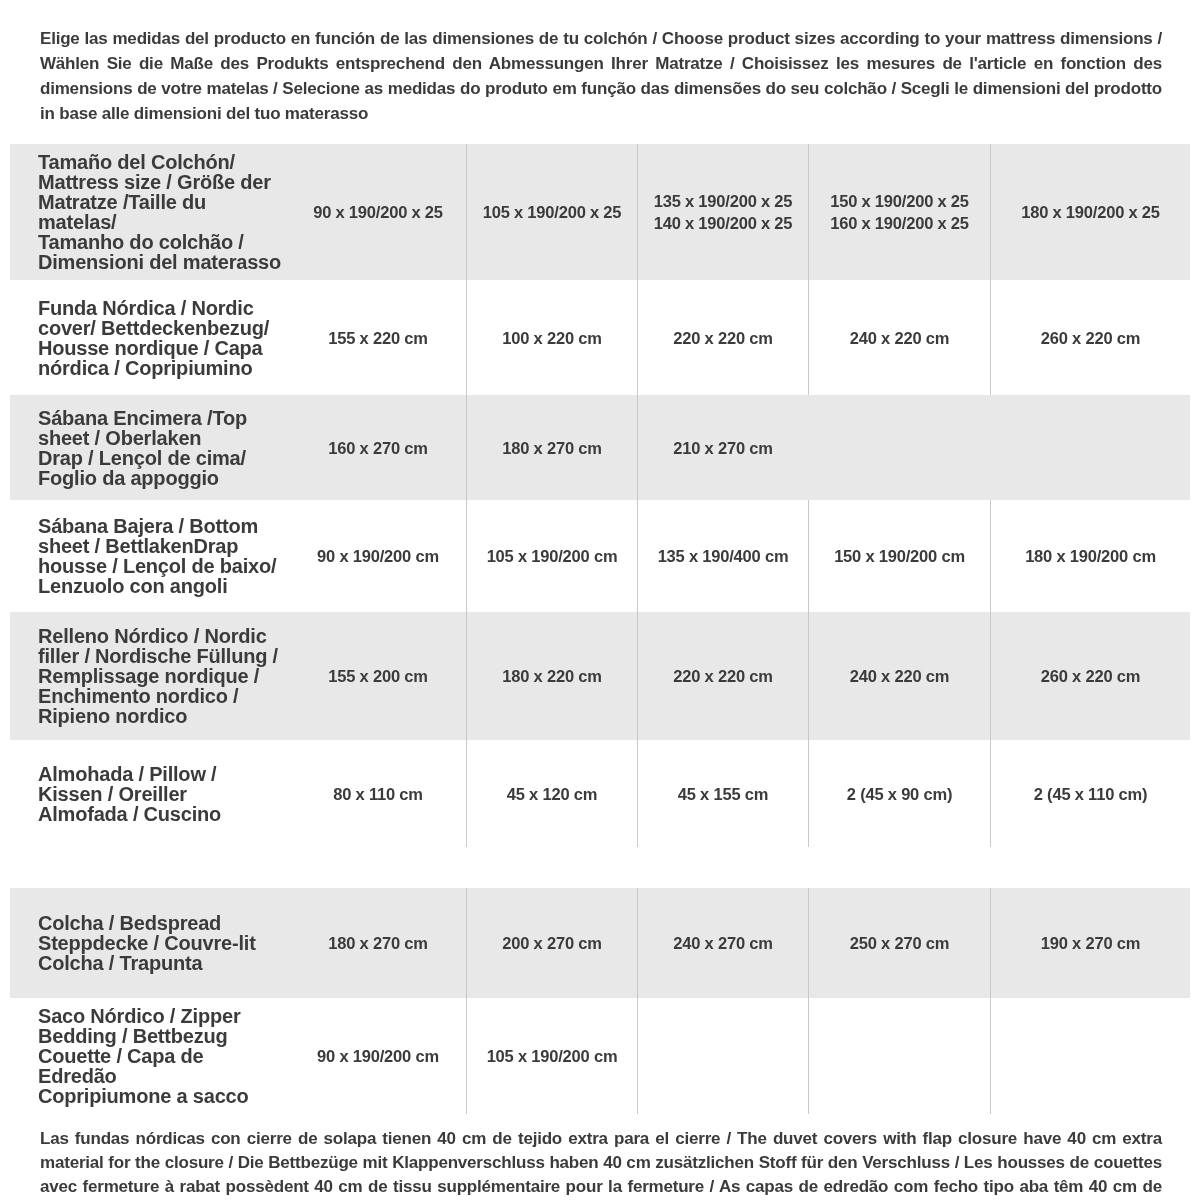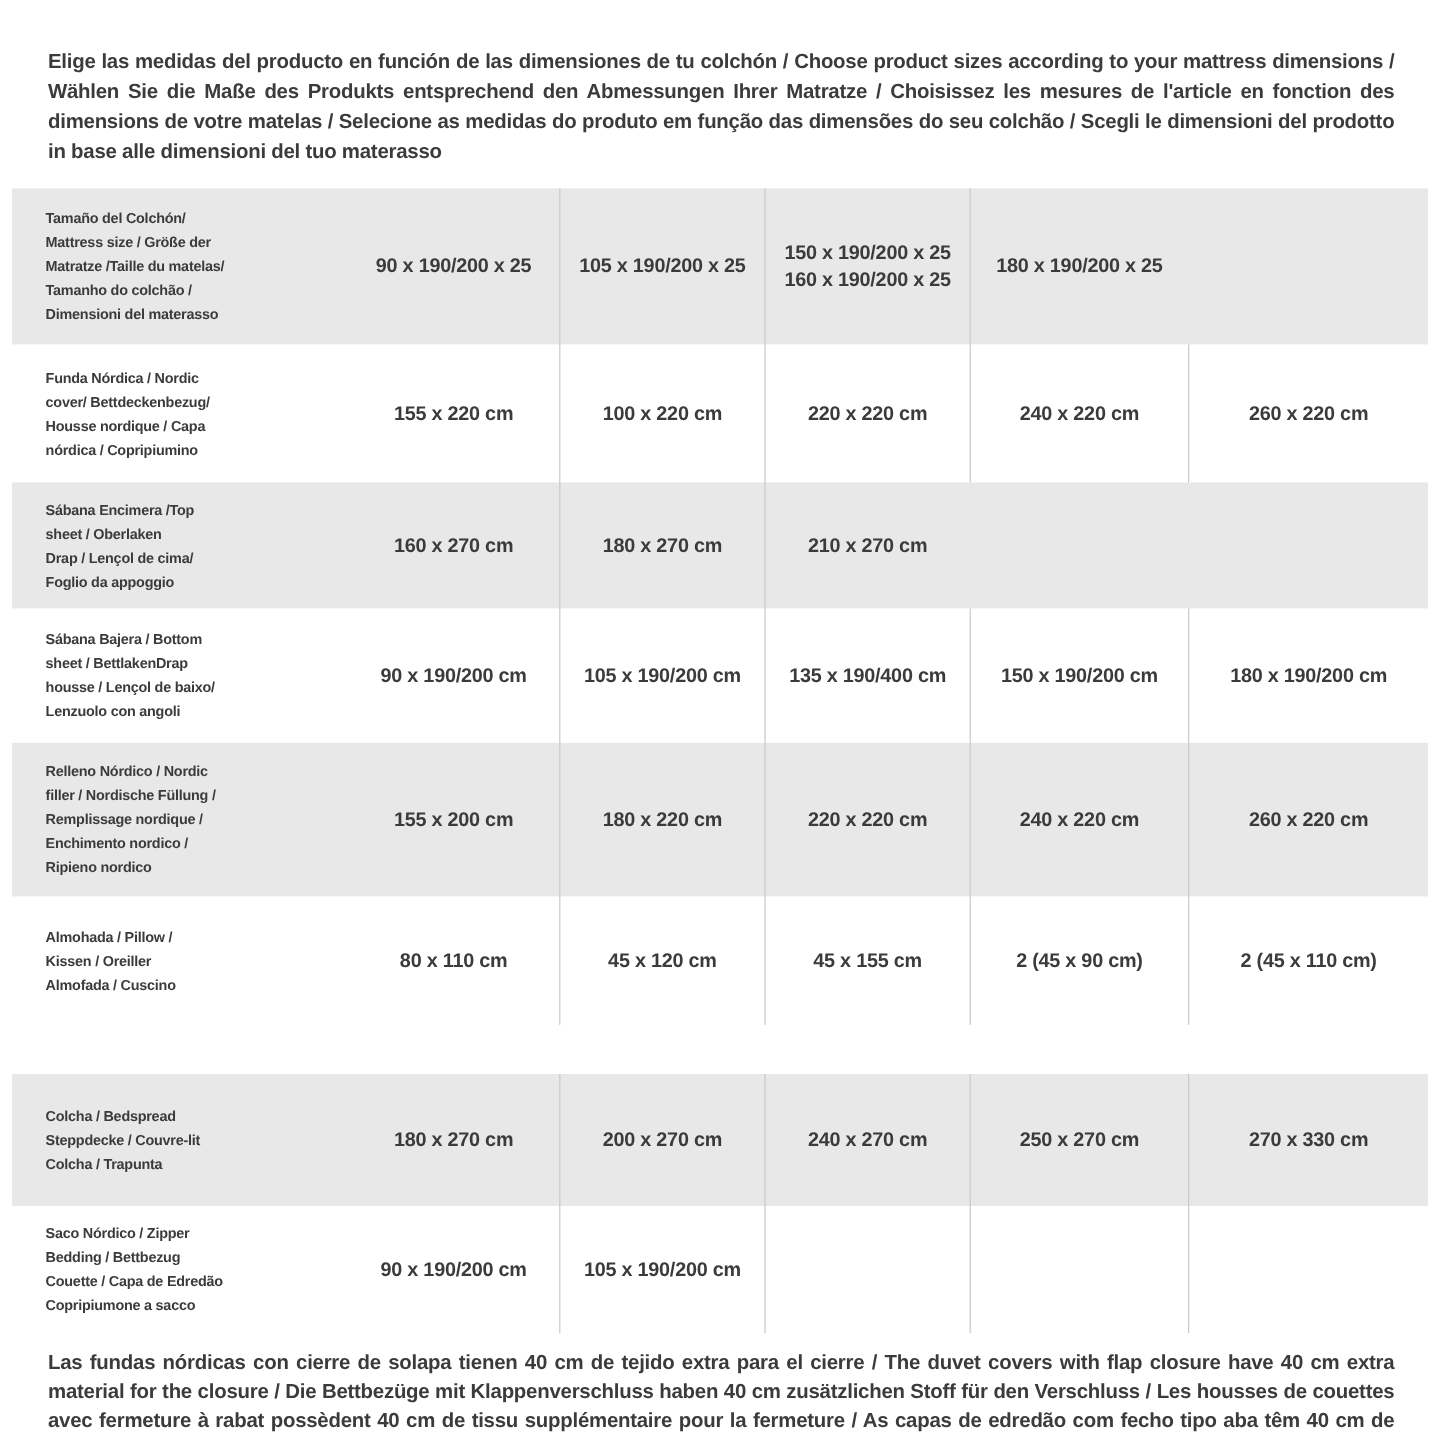--- a/index.html
+++ b/index.html
@@ -18,21 +18,21 @@
   }
   .note {
     margin: 0 38px 0 40px;
     font-size: 17px;
     font-weight: 700;
     line-height: 25px;
     letter-spacing: -0.2px;
     text-align: justify;
     color: var(--text, #3b3b3b);
   }
-  .intro { padding-top: 39px; }
+  .intro { padding-top: 26px; }
   .footnote { padding-top: 13px; line-height: 24px; }
   .size-table {
     margin: 18px 10px 0 10px;
     width: 1180px;
   }
   .row {
     display: grid;
     grid-template-columns: 280px 176px 171px 171px 182px 200px;
     width: 100%;
   }
@@ -49,21 +49,21 @@
     white-space: pre-line;
     color: var(--text, #3b3b3b);
     padding: 6px 4px;
   }
   
   .cell:nth-child(n+3) { border-left: 1px solid var(--divider, #c9c9c9); }
   .cell.label {
     justify-content: flex-start;
     text-align: left;
     padding: 8px 6px 8px 28px;
-    font-size: 12px;
+    font-size: 20px;
     line-height: 20px;
   }
   
   .r1 { min-height: 130px; }
   .r2 { min-height: 115px; }
   .r3 { min-height: 105px; }
   .r4 { min-height: 112px; }
   .r5 { min-height: 128px; }
   .r6 { min-height: 107px; }
   .r7 { min-height: 110px; margin-top: 41px; }
@@ -79,20 +79,22 @@
   <div class="size-table">
 
     <div class="row shade r1">
       <div class="cell label">Tamaño del Colchón/
 Mattress size / Größe der
 Matratze /Taille du matelas/
 Tamanho do colchão /
 Dimensioni del materasso</div>
       <div class="cell">90 x 190/200 x 25</div>
       <div class="cell">105 x 190/200 x 25</div>
+      <div class="cell">135 x 190/200 x 25
+140 x 190/200 x 25</div>
       <div class="cell">150 x 190/200 x 25
 160 x 190/200 x 25</div>
       <div class="cell">180 x 190/200 x 25</div>
     </div>
 
     <div class="row r2">
       <div class="cell label">Funda Nórdica /  Nordic
 cover/ Bettdeckenbezug/
 Housse nordique  / Capa
 nórdica / Copripiumino</div>
@@ -150,21 +152,21 @@
     </div>
 
     <div class="row shade r7">
       <div class="cell label">Colcha / Bedspread
 Steppdecke / Couvre-lit
 Colcha / Trapunta</div>
       <div class="cell">180 x 270 cm</div>
       <div class="cell">200 x 270 cm</div>
       <div class="cell">240 x 270 cm</div>
       <div class="cell">250 x 270 cm</div>
-      <div class="cell">270 x 330 cm</div>
+      <div class="cell">190 x 270 cm</div>
     </div>
 
     <div class="row r8">
       <div class="cell label">Saco Nórdico / Zipper
 Bedding / Bettbezug
 Couette  / Capa de Edredão
 Copripiumone a sacco</div>
       <div class="cell">90 x 190/200 cm</div>
       <div class="cell">105 x 190/200 cm</div>
       <div class="cell"></div>

